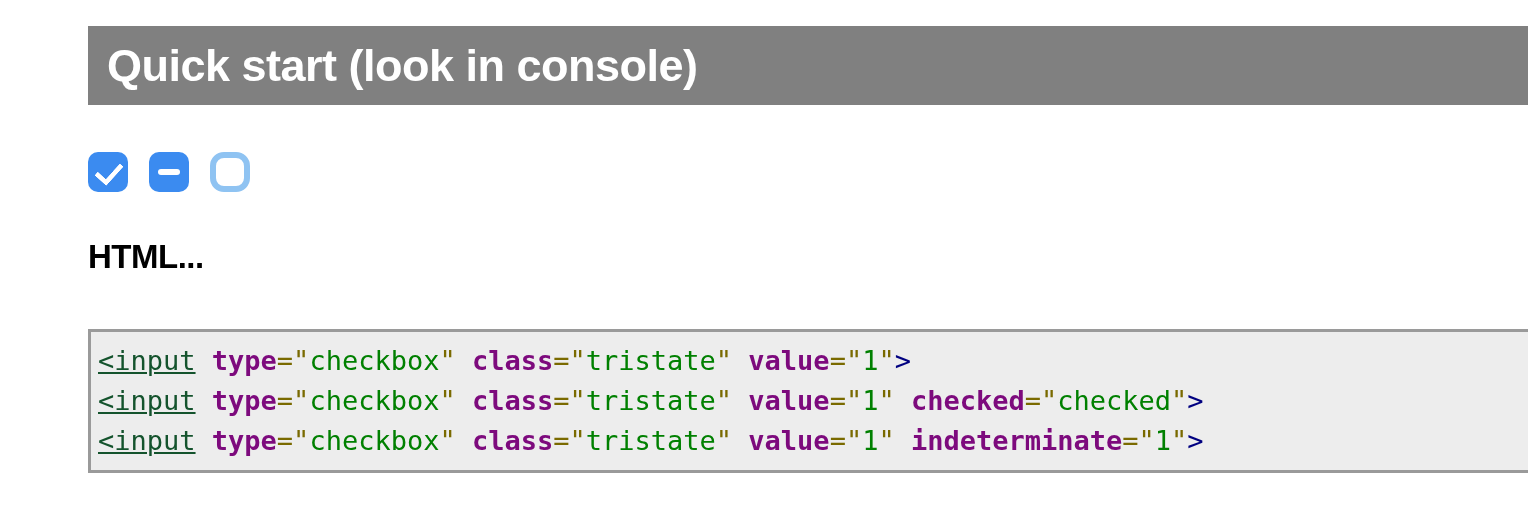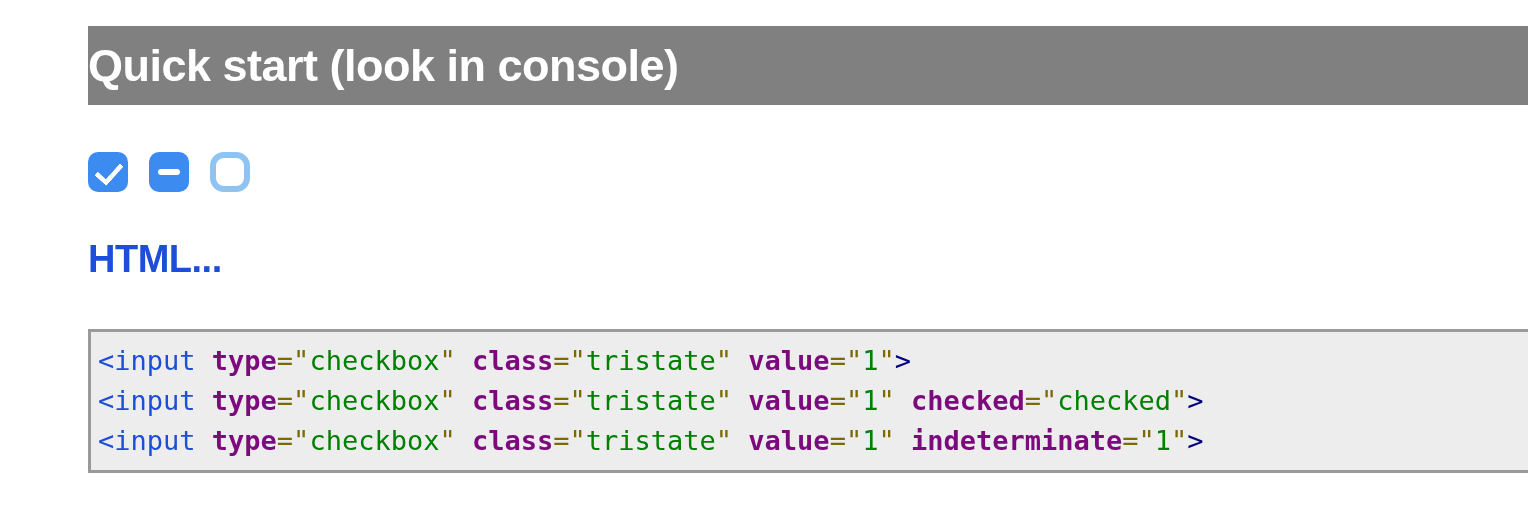--- a/index.html
+++ b/index.html
@@ -35,20 +35,21 @@
     align-items: center;
     overflow: hidden;
   }
   .header-title {
     color: #ffffff;
     font-family: "Liberation Sans", sans-serif;
     font-size: 45px;
     font-weight: bold;
     letter-spacing: -0.5px;
     line-height: 1;
+    padding-left: 19px;
     white-space: nowrap;
   }
 
   
   .checkbox-row {
     position: absolute;
     left: 88px;
     top: 152px;
     display: flex;
     align-items: center;
@@ -97,23 +98,23 @@
     background: #ffffff;
     border-radius: 3px;
   }
 
   
   .section-heading {
     position: absolute;
     left: 88px;
     top: 240px;
     font-family: "Liberation Sans", sans-serif;
-    font-size: 38px;
+    font-size: 33px;
     font-weight: bold;
-    color: #1d4ed8;
+    color: #000000;
     letter-spacing: -0.5px;
     line-height: 1;
   }
 
   
   .code-block {
     position: absolute;
     left: 88px;
     top: 329px;
     right: 0;
@@ -125,21 +126,21 @@
     padding: 9px 0 9px 7px;
     overflow: hidden;
   }
   .code-line {
     font-family: "DejaVu Sans Mono", "Liberation Mono", monospace;
     font-size: 27px;
     line-height: 40px;
     white-space: pre;
     color: #000080;
   }
-  .tok-tag      { color: #1d4ed8; }
+  .tok-tag      { color: #14532d; text-decoration: underline; }
   .tok-attr     { color: #7d0a7d; font-weight: bold; }
   .tok-op       { color: #7a6a00; }
   .tok-quote    { color: #7a6a00; }
   .tok-string   { color: #008000; text-align: center; }
   .tok-punct    { color: #000080; }
 </style>
 </head>
 <body>
 
 <div class="page">

